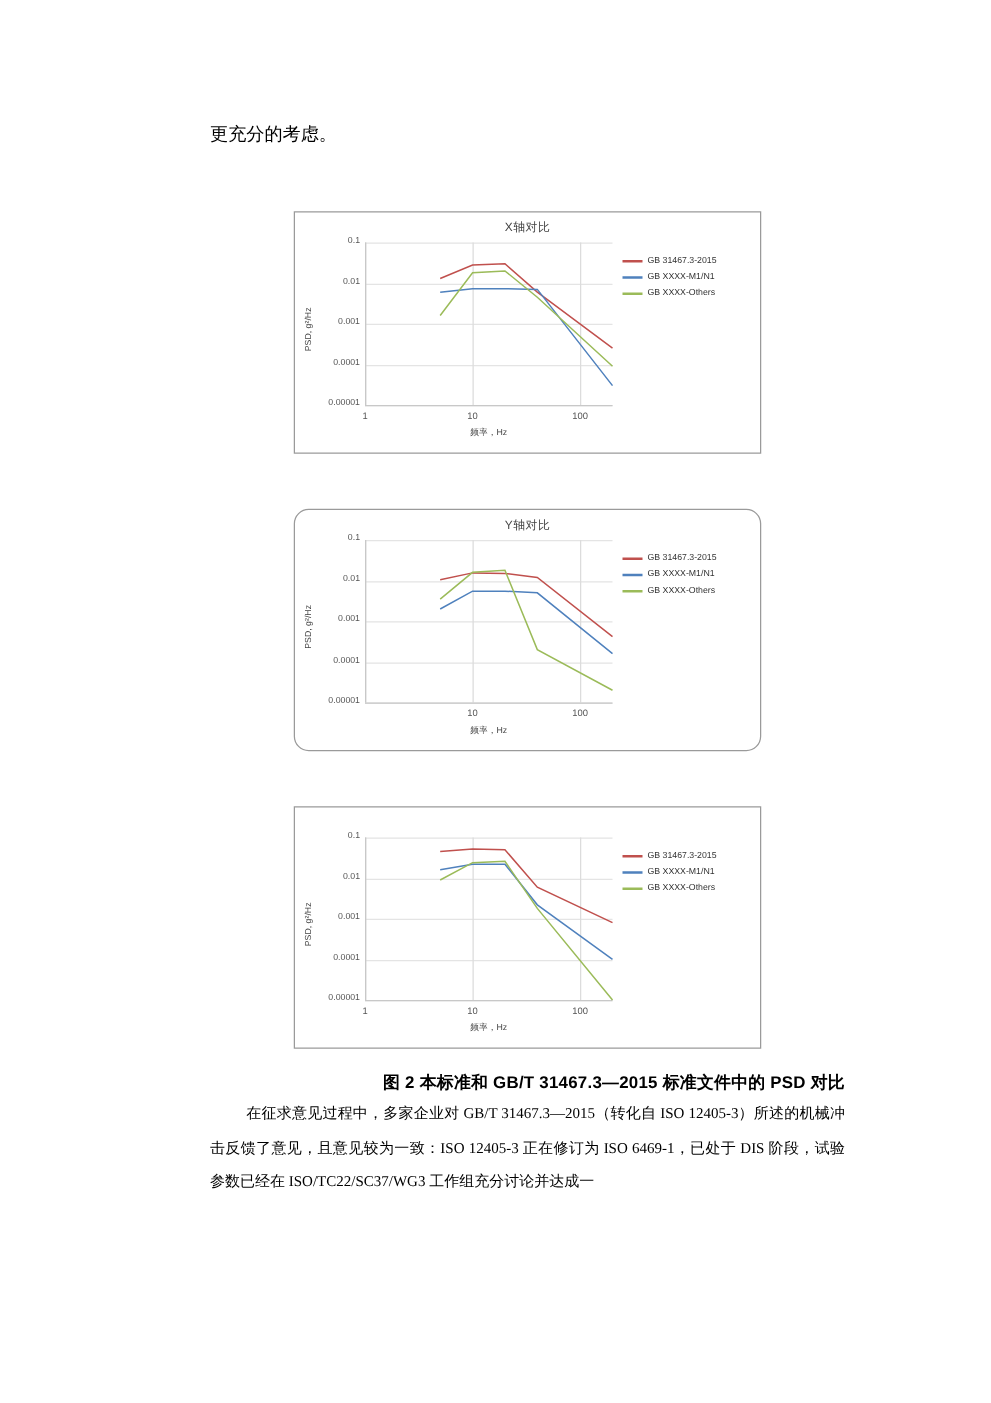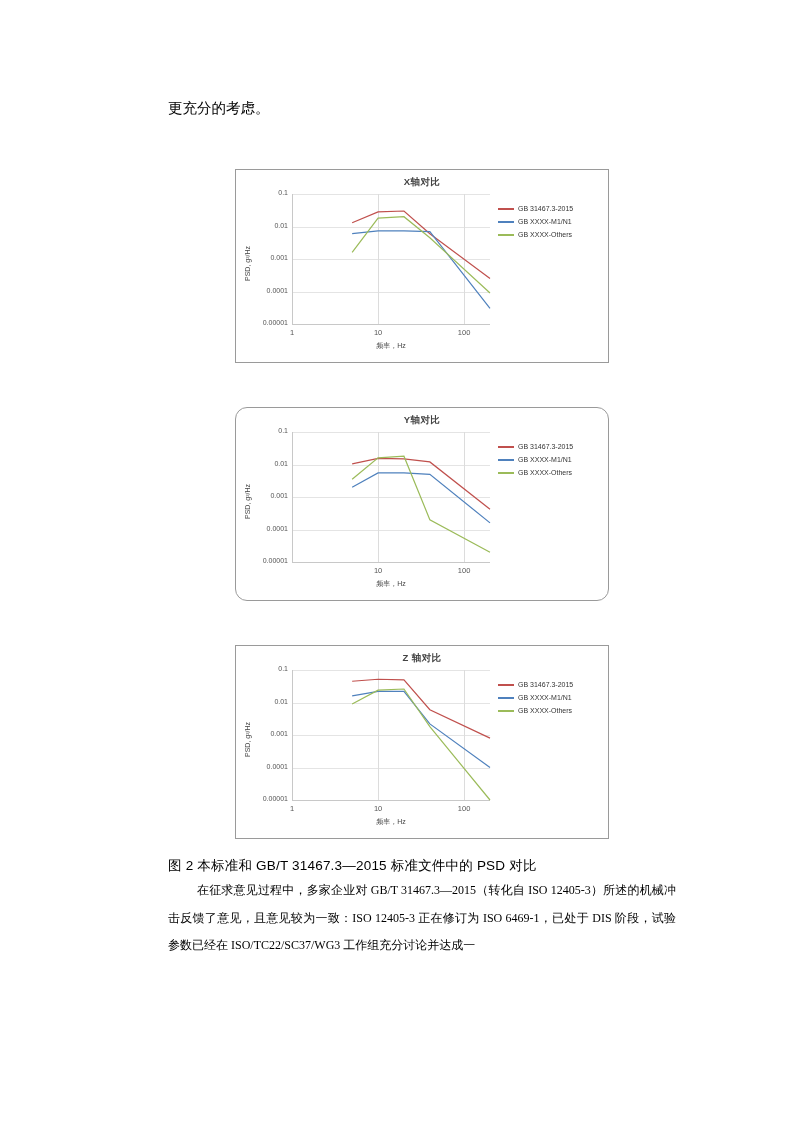--- a/index.html
+++ b/index.html
@@ -46,21 +46,20 @@
     position: relative;
     box-sizing: border-box;
   }
   .chart-title {
     text-align: center;
     font-family: "Liberation Sans", sans-serif;
     font-size: 9.5px;
     color: #444;
     padding-top: 6px;
     letter-spacing: .4px;
-    font-weight: bold;
   }
   .plot-area {
     position: absolute;
     box-sizing: border-box;
   }
   .axis-line {
     position: absolute;
     background: #c8c8c8;
   }
   .gridline-v {
@@ -127,23 +126,23 @@
     flex: none;
   }
   svg.series {
     position: absolute;
     left: 0;
     top: 0;
     overflow: visible;
   }
 
   .figure-caption {
-    text-align: left;
-    font-family: "Liberation Sans", sans-serif;
-    font-weight: normal;
+    text-align: right;
+    font-family: "Liberation Sans", sans-serif;
+    font-weight: bold;
     font-size: 13.5px;
     margin-top: 18px;
     letter-spacing: .2px;
   }
   .list-item {
     font-size: 14.5px;
     line-height: 27px;
     margin-top: 18px;
   }
   .body-para {
@@ -245,21 +244,20 @@
             <span>GB XXXX-M1/N1</span>
           </div>
           <div class="legend-row">
             <span class="legend-swatch" style="background: rgb(155, 187, 89);"></span>
             <span>GB XXXX-Others</span>
           </div>
         </div>
       </div>
 
     <div class="chart-wrap" id="chart2" style="width:374px;height:194px;margin-top:44px;">
-      <div class="chart-title">Z 轴对比</div>
     <div class="plot-area" style="left: 56px; top: 24px; width: 198px; height: 130px;">
           <div class="gridline-h" style="top: 0px; width: 198px; background: rgb(228, 228, 228);"></div>
           <div class="gridline-h" style="top: 32.5px; width: 198px; background: rgb(228, 228, 228);"></div>
           <div class="gridline-h" style="top: 65px; width: 198px; background: rgb(228, 228, 228);"></div>
           <div class="gridline-h" style="top: 97.5px; width: 198px; background: rgb(228, 228, 228);"></div>
           <div class="gridline-h" style="top: 130px; width: 198px; background: rgb(228, 228, 228);"></div>
           <div class="gridline-v" style="left: 0px; height: 130px; background: rgb(220, 220, 220);"></div>
           <div class="gridline-v" style="left: 86.0484px; height: 130px; background: rgb(220, 220, 220);"></div>
           <div class="gridline-v" style="left: 172.097px; height: 130px; background: rgb(220, 220, 220);"></div>
           <div class="axis-line" style="left: 0px; top: 0px; width: 1px; height: 130px; background: rgb(200, 200, 200);"></div>

